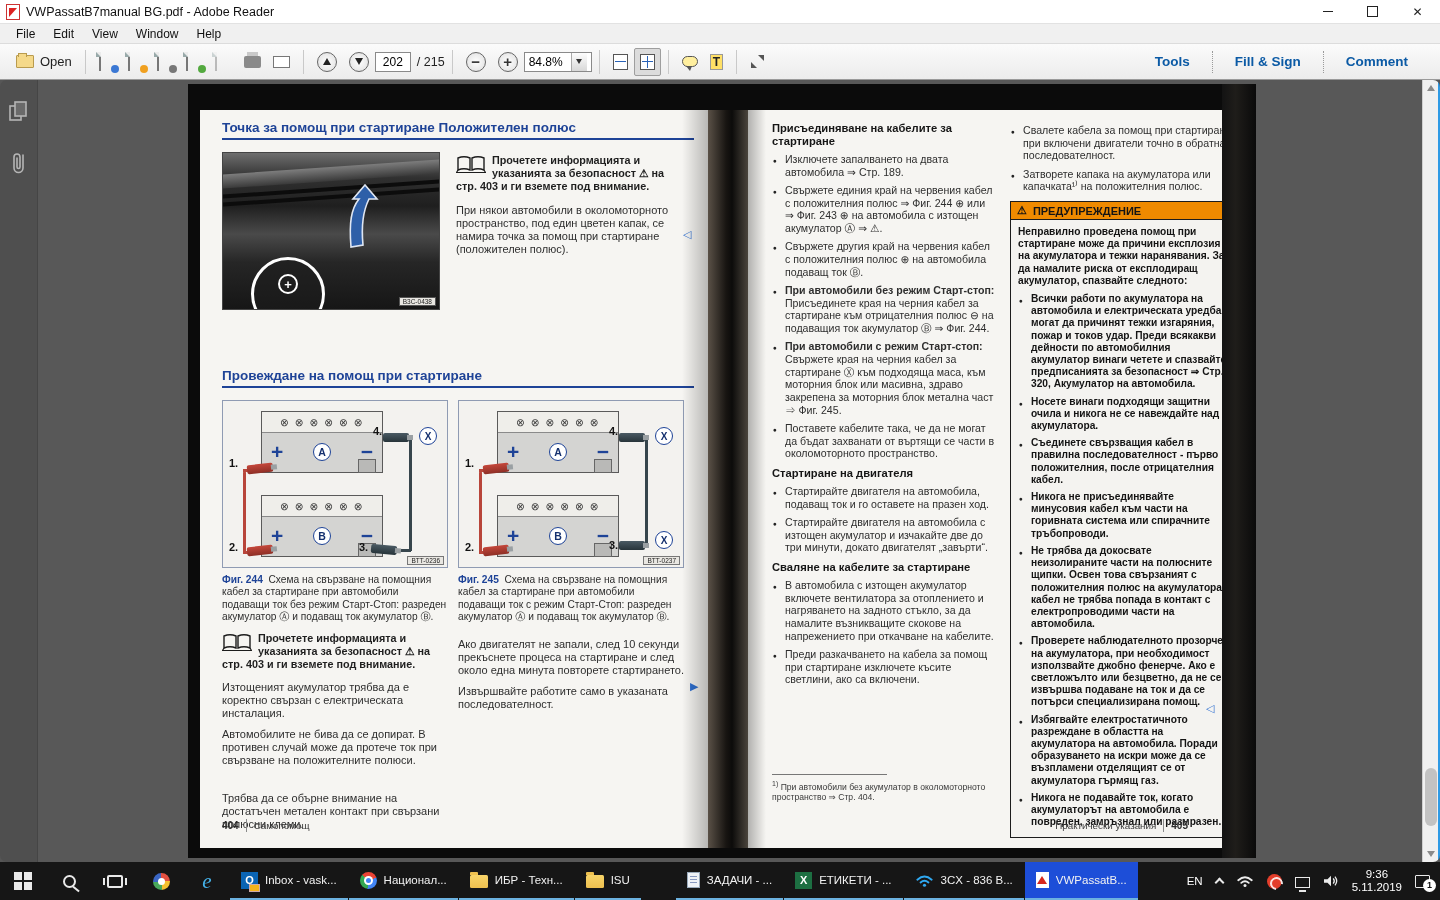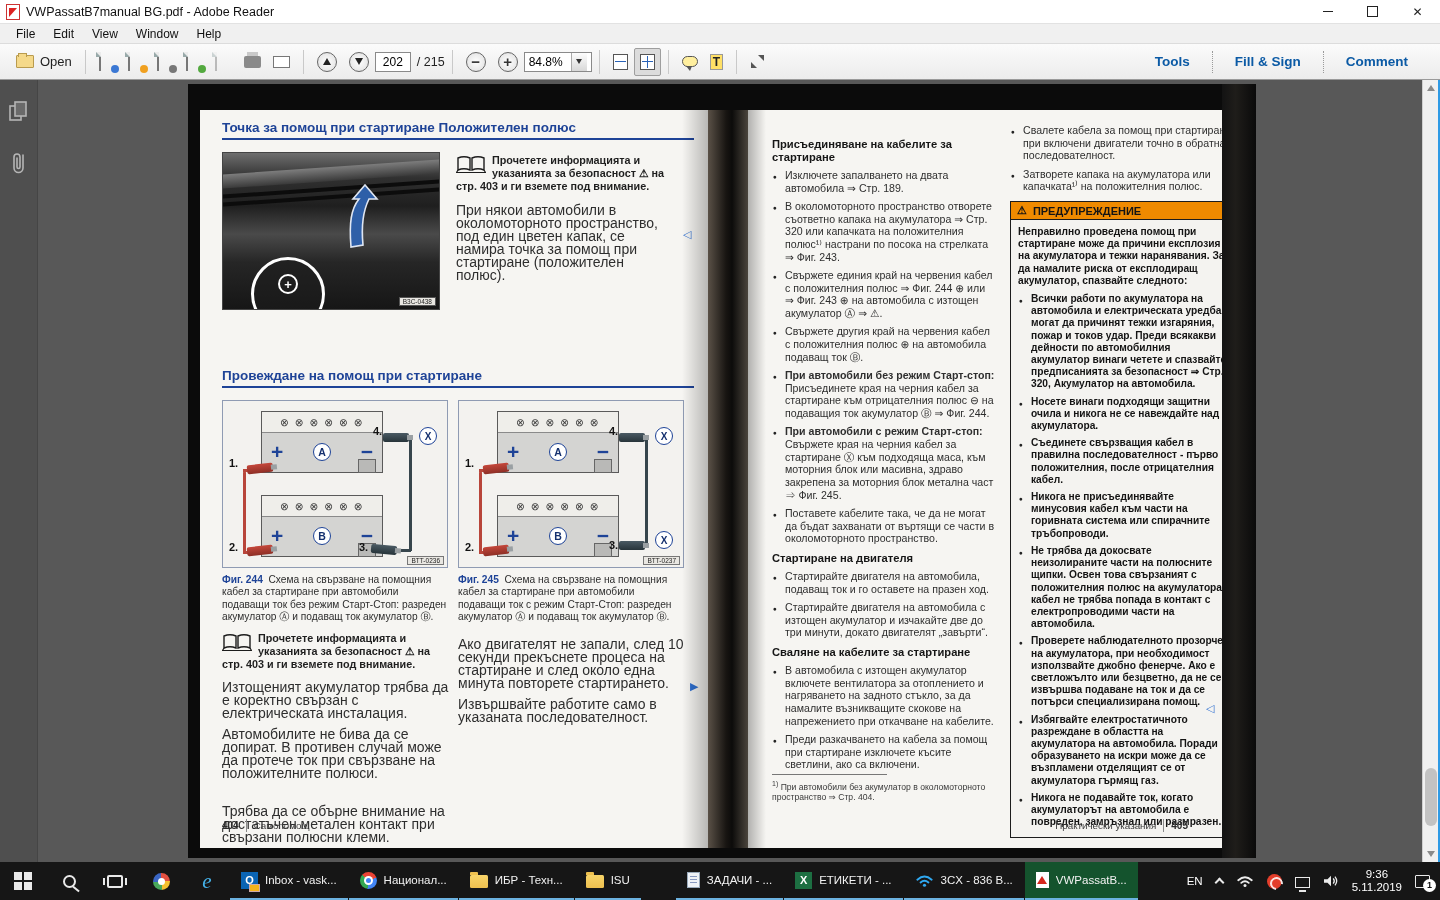--- a/index.html
+++ b/index.html
@@ -45,21 +45,21 @@
   .bubble::after{content:"";position:absolute;left:3px;bottom:-5px;border-left:4px solid transparent;border-right:2px solid transparent;border-top:5px solid #555;}
   .hl-T { font-size:12px; font-weight:bold; color:#222; background:#ffe066; padding:0 2px; border:1px solid #999;}
   .fullscr { width:15px;height:15px; position:relative;}
   .fullscr::before{content:"";position:absolute;left:1px;bottom:1px;border-bottom:6px solid #555;border-right:6px solid transparent;}
   .fullscr::after{content:"";position:absolute;right:1px;top:1px;border-top:6px solid #555;border-left:6px solid transparent;}
   .fit-ico { width:15px; height:16px; border:1.3px solid #555; position:relative; background:#fff;}
   .fit-ico .h-arr { position:absolute; left:1px; right:1px; top:6px; height:1.5px; background:#2a63b8;}
   .fit-ico.pg::before { content:""; position:absolute; left:6px; top:1px; bottom:1px; width:1.5px; background:#2a63b8;}
 
   
-  #workspace { position:absolute; left:0; top:80px; width:1440px; height:782px; background:#585858; overflow:hidden;}
+  #workspace { position:absolute; left:0; top:80px; width:1440px; height:782px; background:#585858; overflow:hidden;border-radius:7px;}
   #sidebar { position:absolute; left:0; top:0; width:38px; height:100%; background:#4f4f4f; border-right:1px solid #454545; }
   .sb-ico { width:38px; height:40px; display:flex; align-items:center; justify-content:center; margin-top:12px;}
   #scrollbar { position:absolute; right:2px; top:0; width:16px; height:100%; background:#f0f0f0; border-left:1px solid #cfcfcf;}
   .sc-btn { position:absolute; left:0; width:16px; height:16px; display:flex; align-items:center; justify-content:center;}
   .sc-tri-u{width:0;height:0;border-left:4px solid transparent;border-right:4px solid transparent;border-bottom:6px solid #8a8a8a;}
   .sc-tri-d{width:0;height:0;border-left:4px solid transparent;border-right:4px solid transparent;border-top:6px solid #8a8a8a;}
   .sc-thumb { position:absolute; left:2px; width:12px; height:58px; background:#c2c2c2; border-radius:6px;}
   #accent-edge { position:absolute; right:0; top:0; width:2px; height:100%; background:#2e9ae5;}
 
   
@@ -67,21 +67,21 @@
   .page { position:absolute; top:26px; height:738px; background:#f6f5f2; color:#2e2e2e;}
   #page-left { left:12px; width:508px; }
   #page-left::after { content:""; position:absolute; right:0; top:0; bottom:0; width:26px; background:linear-gradient(to right, rgba(0,0,0,0), rgba(0,0,0,.25)); }
   #gutter { position:absolute; left:520px; top:26px; width:40px; height:738px; background:linear-gradient(to right,#5a5147,#181512 45%,#0c0b0a 60%,#4a443c); }
   #page-right { left:560px; width:474px; }
   #page-right::before { content:""; position:absolute; left:0; top:0; bottom:0; width:18px; background:linear-gradient(to right, rgba(0,0,0,.28), rgba(0,0,0,0)); }
   #right-edge { position:absolute; left:1034px; top:0; width:34px; height:774px; background:linear-gradient(to right,#131313,#1f1d1a 40%,#0a0a0a); }
 
   .h-blue { color:#1e4397; font-weight:bold; font-size:13.5px; }
   .h-rule { height:1.5px; background:#1e4397; margin-top:3px; }
-  .body-t { font-size:14px; line-height:13px; color:#2e2e2e; }
+  .body-t { font-size:11px; line-height:13px; color:#2e2e2e; }
   .cap { font-size:10.2px; line-height:12.3px; color:#2e2e2e;}
   .cap b { color:#1e4397; }
   .note { font-size:10.8px; line-height:13px; font-weight:bold; color:#1f1f1f;}
   .note svg { float:left; margin:1px 6px 0 0; }
   .abs { position:absolute; }
   .bullet { position:relative; padding-left:13px; margin-bottom:5.5px; font-size:10.6px; line-height:12.7px;}
   .bullet::before { content:"●"; position:absolute; left:1px; top:2px; font-size:6.5px; color:#222;}
   .col-h { font-size:11.2px; font-weight:bold; color:#161616; margin:7px 0 5px; line-height:13px;}
   .pg-footer { position:absolute; bottom:16px; font-size:9.8px; color:#3c3c3c; display:flex; align-items:center; gap:7px;}
   .pg-num { font-weight:bold; font-size:10px; color:#2c2c2c;}
@@ -127,21 +127,21 @@
   .warnbody .bullet { font-size:10.2px; line-height:12.2px; font-weight:bold; color:#141414; margin-bottom:5px;}
   .fnote { position:absolute; left:10px; top:664px; width:230px;}
   .fnote .line { width:115px; height:1px; background:#777; margin-bottom:4px;}
   .fnote .txt { font-size:8.6px; color:#3a3a3a; line-height:10px;}
   sup { font-size:7px; }
 
   
   #taskbar { position:absolute; left:0; top:862px; width:1440px; height:38px; background:#161616; display:flex; align-items:stretch; color:#eee;}
   .tb-ico { width:46px; display:flex; align-items:center; justify-content:center;}
   .tb-app { display:flex; align-items:center; gap:7px; padding:0 11px; max-width:132px; border-bottom:2px solid #6cb2e0; margin-right:1px;}
-  .tb-app.active { background:#14532d; }
+  .tb-app.active { background:#1d4ed8; }
   .tb-label { font-size:11.5px; color:#f2f2f2; white-space:nowrap; overflow:hidden; max-width:88px;}
   .win-grid { display:grid; grid-template-columns:8px 8px; grid-template-rows:8px 8px; gap:2px;}
   .win-grid span { background:#e9e9e9; }
   .mag { width:13px; height:13px; border:2px solid #e9e9e9; border-radius:50%; position:relative;}
   .mag::after { content:""; position:absolute; right:-6px; bottom:-4px; width:8px; height:2px; background:#e9e9e9; transform:rotate(40deg);}
   .tview { width:16px; height:13px; border:2px solid #e9e9e9; border-radius:2px; position:relative;}
   .tview::before{content:"";position:absolute;left:-6px;top:1px;width:2px;height:7px;background:#e9e9e9;}
   .tview::after{content:"";position:absolute;right:-6px;top:1px;width:2px;height:7px;background:#e9e9e9;}
   .paint-ico { width:17px; height:17px; border-radius:50%; background:conic-gradient(#e25041 0 25%, #f4c030 0 50%, #49a85c 0 75%, #3a66c4 0); position:relative;}
   .paint-ico::after{content:"";position:absolute;left:5px;top:5px;width:7px;height:7px;border-radius:50%;background:#fff;}
@@ -444,24 +444,23 @@
         <span class="pg-num">404</span>
         <span class="f-div"></span>
         <span>Самопомощ</span>
       </div>
     </div>
 
     <div id="gutter"></div>
 
     <div id="page-right" class="page">
 
-      <div class="abs" style="left:24px; top:28px; width:224px;">
+      <div class="abs" style="left:24px; top:12px; width:224px;">
         <div class="col-h" style="margin-top:0">Присъединяване на кабелите за стартиране</div>
         <div class="bullet">Изключете запалването на двата автомобила ⇒ Стр. 189.</div>
-        <div class="bullet">В околомоторното пространство отворете съответно капака на акумулатора ⇒ Стр. 320 или капачката на положителния полюс¹⁾ настрани по посока на стрелката ⇒ Фиг. 243.</div>
         <div class="bullet">Свържете единия край на червения кабел с положителния полюс ⇒ Фиг. 244 ⊕ или ⇒ Фиг. 243 ⊕ на автомобила с изтощен акумулатор Ⓐ ⇒ ⚠.</div>
         <div class="bullet">Свържете другия край на червения кабел с положителния полюс ⊕ на автомобила подаващ ток Ⓑ.</div>
         <div class="bullet"><b>При автомобили без режим Старт-стоп:</b> <span>Присъединете края на черния кабел за стартиране към отрицателния полюс ⊖ на подаващия ток акумулатор Ⓑ ⇒ Фиг. 244.</span></div>
         <div class="bullet"><b>При автомобили с режим Старт-стоп:</b> <span>Свържете края на черния кабел за стартиране Ⓧ към подходяща маса, към моторния блок или масивна, здраво закрепена за моторния блок метална част ⇒ Фиг. 245.</span></div>
         <div class="bullet">Поставете кабелите така, че да не могат да бъдат захванати от въртящи се части в околомоторното пространство.</div>
         <div class="col-h">Стартиране на двигателя</div>
         <div class="bullet">Стартирайте двигателя на автомобила, подаващ ток и го оставете на празен ход.</div>
         <div class="bullet">Стартирайте двигателя на автомобила с изтощен акумулатор и изчакайте две до три минути, докато двигателят „завърти“.</div>
         <div class="col-h">Сваляне на кабелите за стартиране</div>
         <div class="bullet">В автомобила с изтощен акумулатор включете вентилатора за отоплението и нагряването на задното стъкло, за да намалите възникващите скокове на напрежението при откачване на кабелите.</div>

